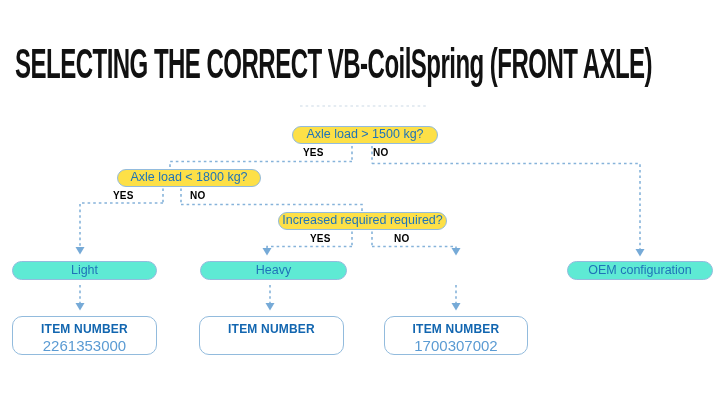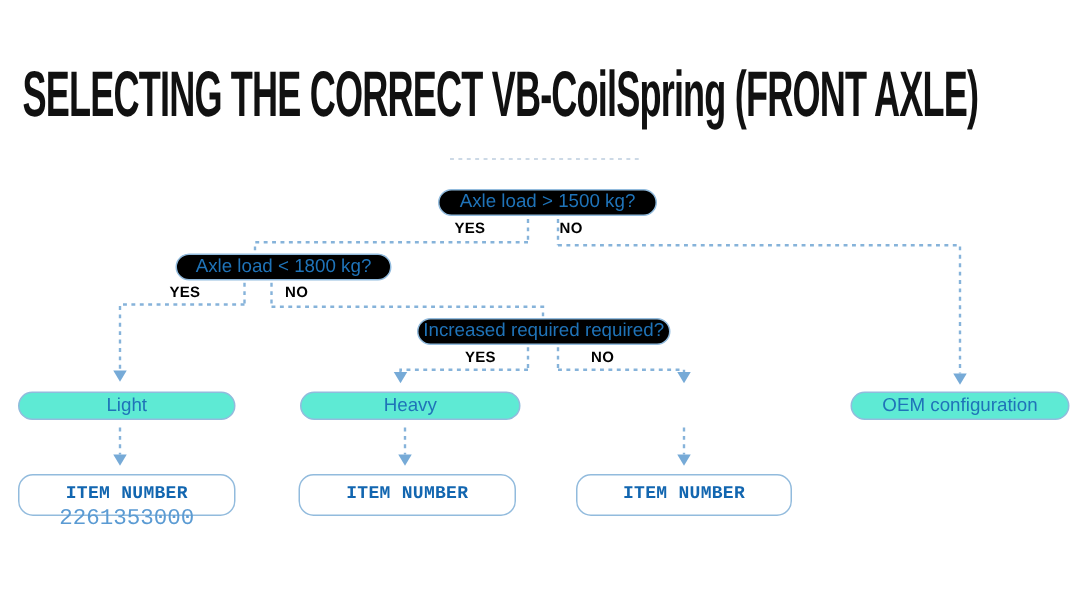--- a/index.html
+++ b/index.html
@@ -8,36 +8,36 @@
     font-family:"Liberation Sans","DejaVu Sans",sans-serif; overflow:hidden;
   }
   .title {
     position:absolute; left:15px; top:42px; margin:0;
     font-size:43px; line-height:43px; font-weight:bold; letter-spacing:-1px;
     white-space:nowrap; color:#111111;
     transform:scaleX(0.56); transform-origin:0 0;
   }
   .connectors { position:absolute; left:0; top:0; width:720px; height:405px; }
   .pill {
-    position:absolute; height:18px; box-sizing:border-box; background:#000000;
+    position:absolute; height:18px; box-sizing:border-box; background:#fde047;
     border:1.5px solid #92bbdd; border-radius:10px;
     color:#1f73b8; font-size:12.5px; line-height:15px; text-align:center;
   }
   .result {
     position:absolute; top:261px; height:19px; box-sizing:border-box; background:#5eead4;
     border:1.5px solid #92bbdd; border-radius:10px;
     color:#1f73b8; font-size:12.5px; line-height:16px; text-align:center;
   }
   .branch {
     position:absolute; width:44px; text-align:left;
     font-size:10px; font-weight:bold; color:#000000; letter-spacing:0.2px;
   }
   .itembox {
-    position:absolute; top:316px; height:28px; box-sizing:border-box; background:#ffffff;
-    border:1.5px solid #92bbdd; border-radius:10px; text-align:center;font-family:Liberation Mono, monospace;
+    position:absolute; top:316px; height:39px; box-sizing:border-box; background:#ffffff;
+    border:1.5px solid #92bbdd; border-radius:10px; text-align:center;
   }
   .itembox .lbl { margin-top:5px; font-size:12px; font-weight:bold; color:#1266b0; letter-spacing:0.2px; }
   .itembox .num { margin-top:1px; font-size:15px; color:#5b9bd3; }
 </style>
 </head>
 <body>
 
 <div class="stage">
 
   <h1 class="title">SELECTING THE CORRECT VB-CoilSpring (FRONT AXLE)</h1>
@@ -90,15 +90,16 @@
 
   <div class="itembox" style="left:12px; width:145px;">
     <div class="lbl">ITEM NUMBER</div>
     <div class="num">2261353000</div>
   </div>
   <div class="itembox" style="left:199px; width:145px;">
     <div class="lbl">ITEM NUMBER</div>
   </div>
   <div class="itembox" style="left:384px; width:144px;">
     <div class="lbl">ITEM NUMBER</div>
+    <div class="num">1700307002</div>
   </div>
 
 </div>
 
 </body></html>

